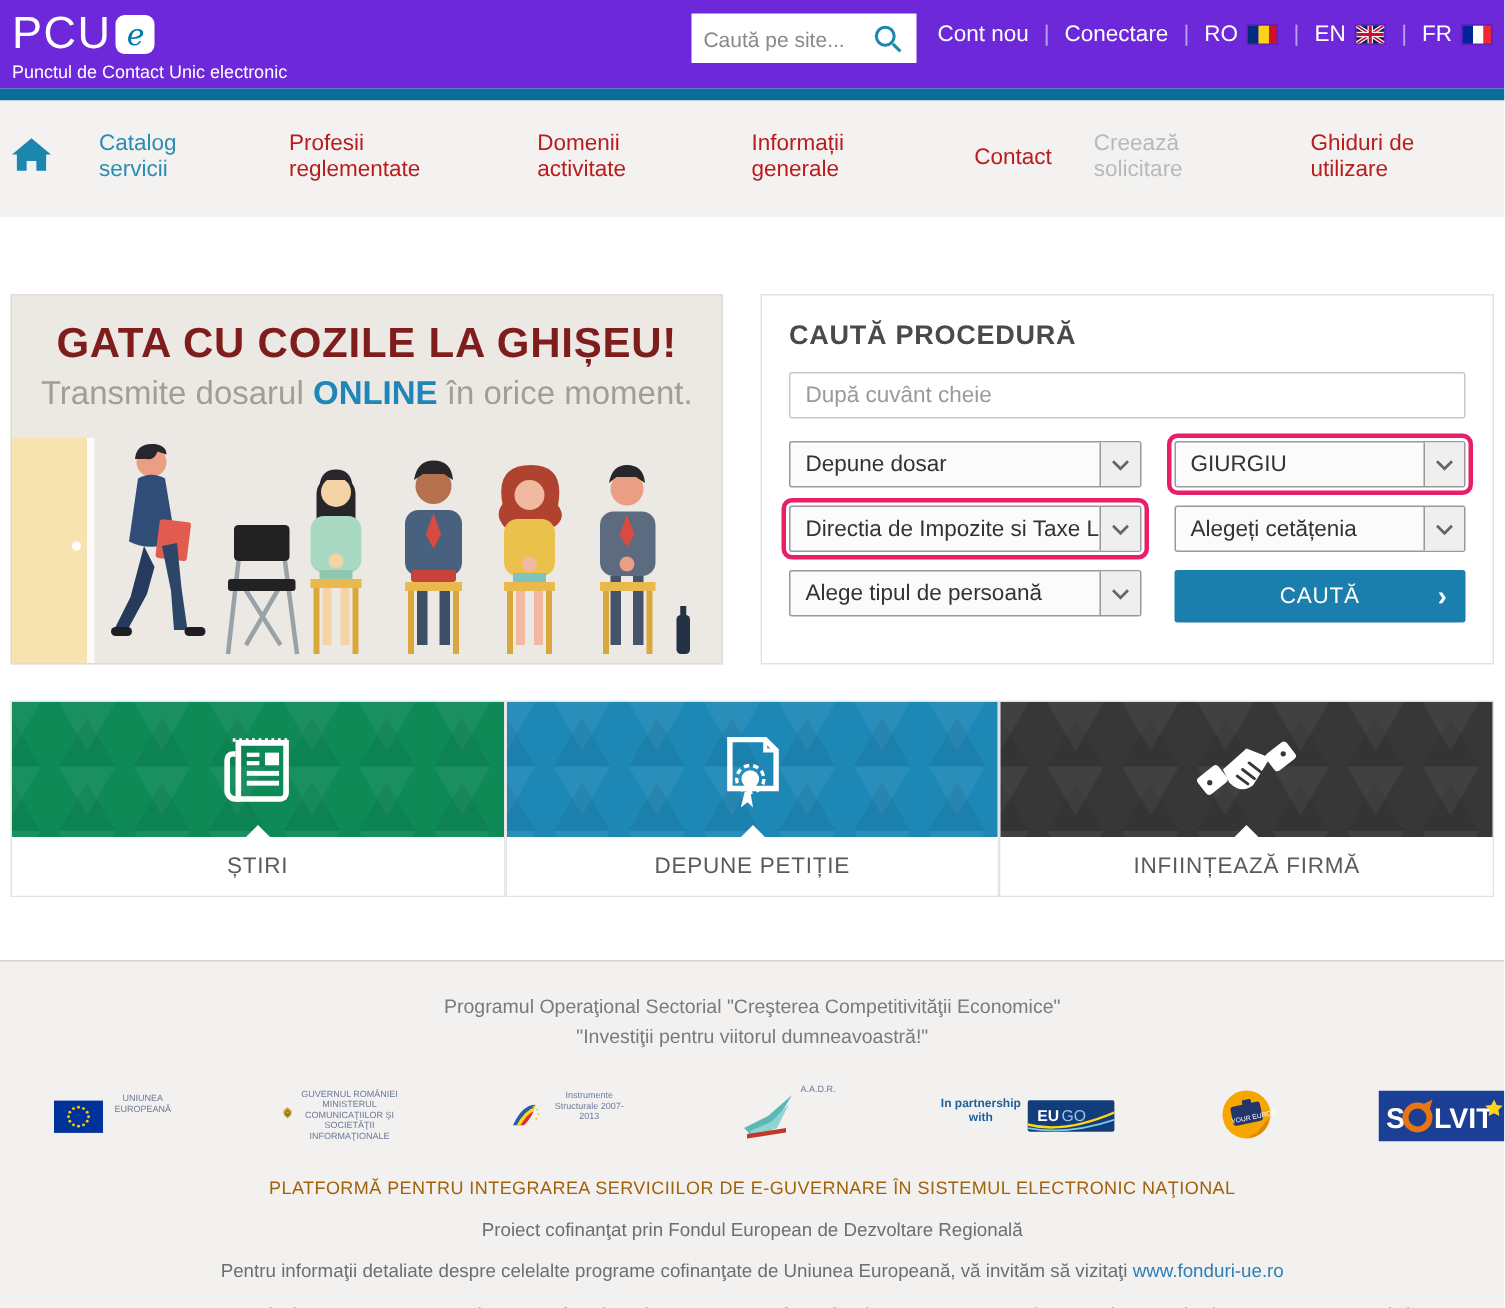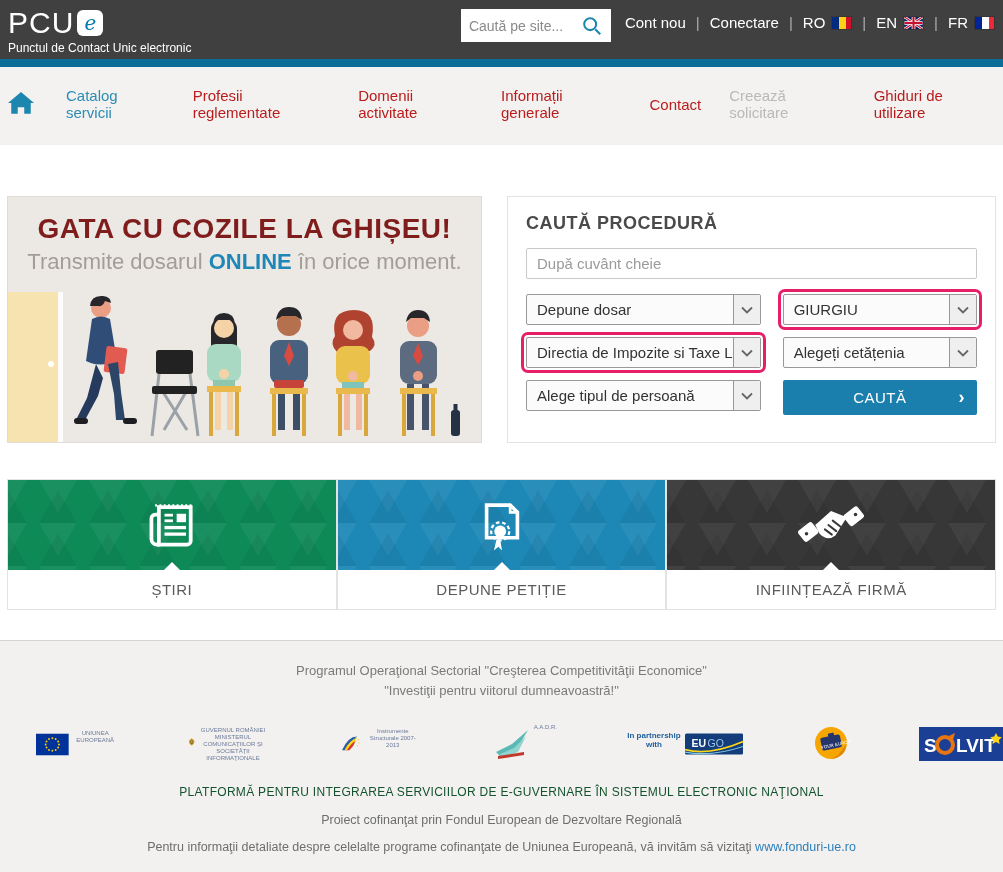--- a/index.html
+++ b/index.html
@@ -1,20 +1,20 @@
 <!DOCTYPE html>
 <html><head>
 <meta charset="utf-8">
 <style>
   * { box-sizing: border-box; margin: 0; padding: 0; }
   html, body { width: 1003px; height: 872px; overflow: hidden; }
   body { font-family: "Liberation Sans", sans-serif; background: #fff; color: #3a3a3a; }
 
   
-  .header { background: #404040; height: 59px; padding: 8px 8px 0 8px; display: flex; justify-content: space-between; }
+  .header { background: #6d28d9; height: 59px; padding: 8px 8px 0 8px; display: flex; justify-content: space-between; }
   .header-strip { background: #0b6d98; height: 8px; }
   .logo-block { color: #fff; }
   .logo-row { display: flex; align-items: flex-start; gap: 3px; }
   .logo-text { font-size: 30px; font-weight: 400; letter-spacing: 1px; line-height: 30px; }
   .logo-e-badge { width: 26px; height: 26px; background: #fff; border-radius: 6px; margin-top: 2px;
                   display: flex; align-items: center; justify-content: center;
                   font-family: "DejaVu Serif", serif; font-style: italic; font-size: 20px; color: #0179ad; }
   .logo-tagline { font-size: 12px; margin-top: 3px; font-weight: 300; }
   .header-right { display: flex; align-items: flex-start; gap: 14px; padding-top: 1px; }
   .site-search { background: #fff; width: 150px; height: 33px; display: flex; align-items: center; padding: 0 8px; }
@@ -75,38 +75,38 @@
   .select .val { font-size: 15px; color: #333; padding-left: 10px; white-space: nowrap; overflow: hidden; }
   .select .chev { width: 27px; align-self: stretch; border-left: 1px solid #999; background: #efefef;
                   display: flex; align-items: center; justify-content: center; color: #666; }
   .select.highlighted { outline: 3px solid #e71f69; outline-offset: 2px; }
   .search-btn { height: 35px; background: #1b7fad; color: #fff; border: 0; border-radius: 2px; font-size: 15px;
                 display: flex; align-items: center; justify-content: center; cursor: pointer; position: relative;
                 font-family: "Liberation Sans", sans-serif; letter-spacing: 0.5px; }
   .search-btn .arrow { position: absolute; right: 12px; font-size: 18px; font-weight: 700; }
 
   
-  .tiles { display: flex; margin-top: 36px; }
+  .tiles { display: flex; margin-top: 24px; }
   .tile { flex: 1; cursor: pointer; border: 1px solid #e3e3e3; background: #fff; }
   .tile-color { height: 90px; display: flex; align-items: center; justify-content: center; }
   .tile-label { height: 39px; position: relative; display: flex; align-items: center; justify-content: center;
                 font-size: 15px; color: #5a5a5a; letter-spacing: 0.5px; background: #fff; }
   .tile-label::before { content: ""; position: absolute; top: -8px; left: 50%; margin-left: -8px;
                         border-left: 8px solid transparent; border-right: 8px solid transparent;
                         border-bottom: 8px solid #fff; }
 
   
   .footer { background: #f2f1f0; border-top: 1px solid #d5d4d2; height: 232px; padding-top: 20px;
             font-size: 13px; color: #7a7a7a; text-align: center; }
   .footer .program-line { line-height: 20px; }
   .logos-row { display: flex; justify-content: center; align-items: center; gap: 32px; margin: 14px 0 12px 0; height: 58px; }
   .logo-item { display: flex; flex-direction: row; align-items: flex-start; gap: 2px; padding-left: 36px; }
   .logo-caption { font-size: 6px; color: #6b7a99; line-height: 7px; max-width: 92px; }
   .eugo-partner { font-size: 8px; color: #1d5e9e; font-weight: 700; margin-bottom: 1px; }
-  .platform-line { font-size: 12px; color: #14532d; letter-spacing: 0.3px; margin-top: 6px; }
+  .platform-line { font-size: 12px; color: #a16207; letter-spacing: 0.3px; margin-top: 6px; }
   .project-line { font-size: 12.5px; color: #6e6e6e; margin-top: 14px; }
   .info-line { font-size: 12.5px; color: #6e6e6e; margin-top: 13px; }
   .info-line a { color: #2d7fb8; text-decoration: none; cursor: pointer; }
   .legal-line { font-size: 11.5px; color: #5f5f5f; margin-top: 15px; line-height: 17px; padding: 0 40px; }
 </style>
 </head>
 <body>
 
 <div class="header">
   <div class="logo-block">

